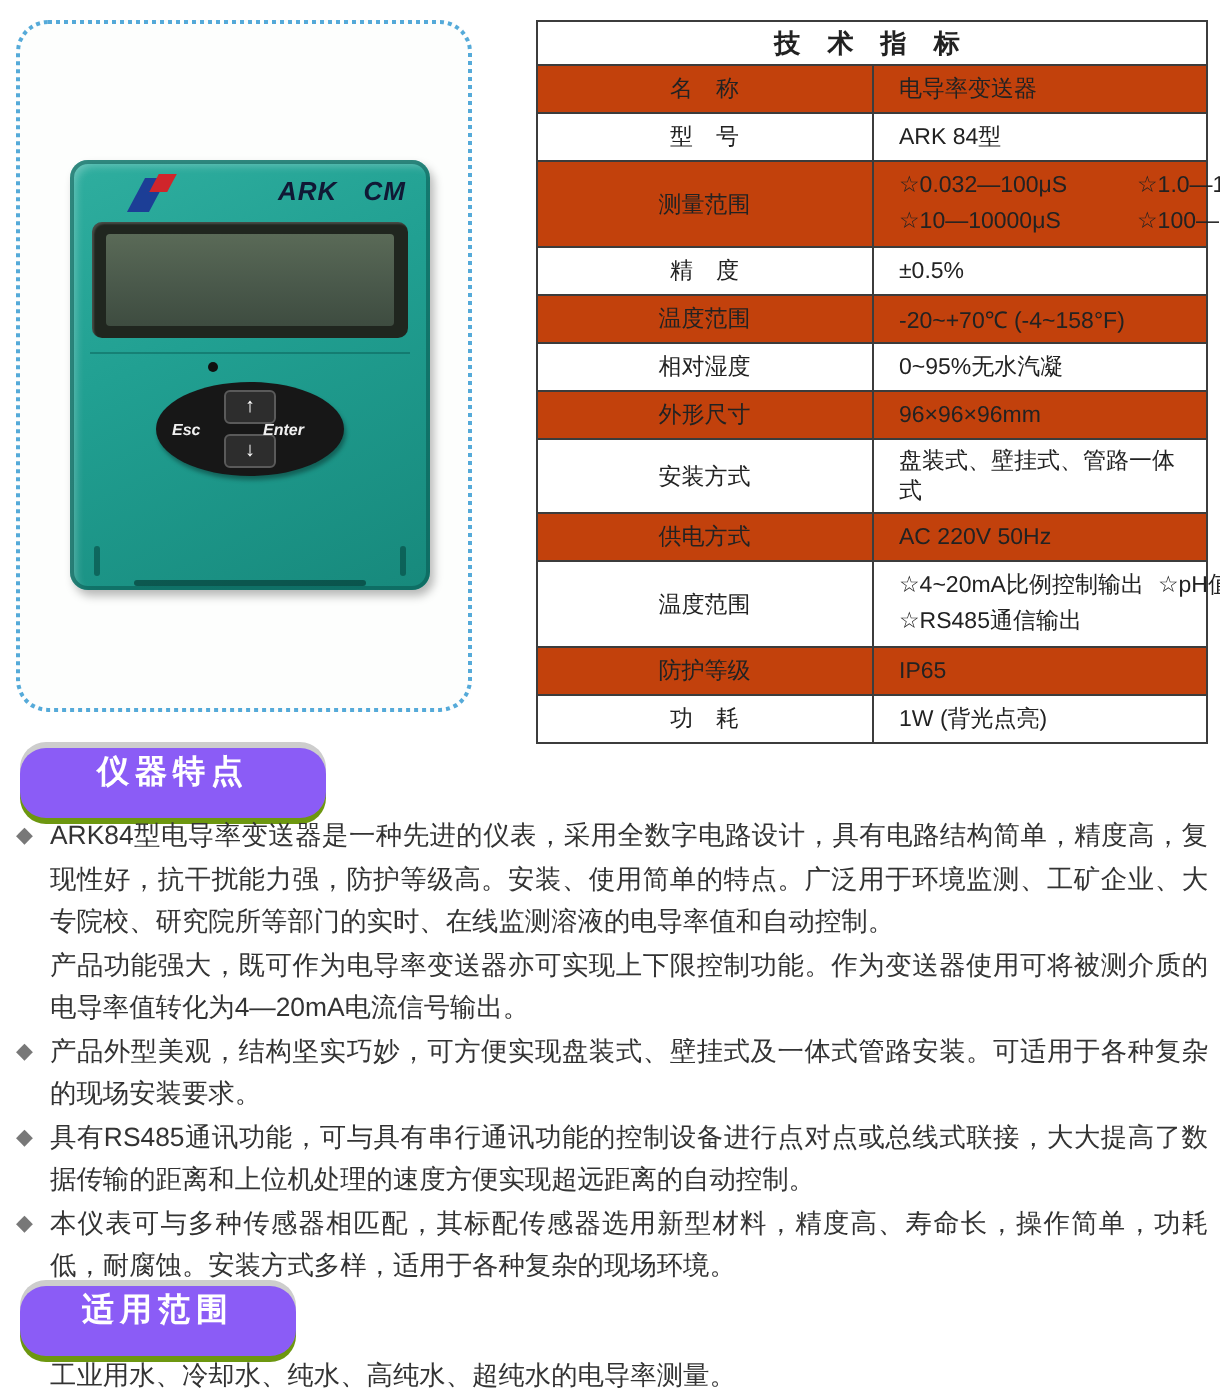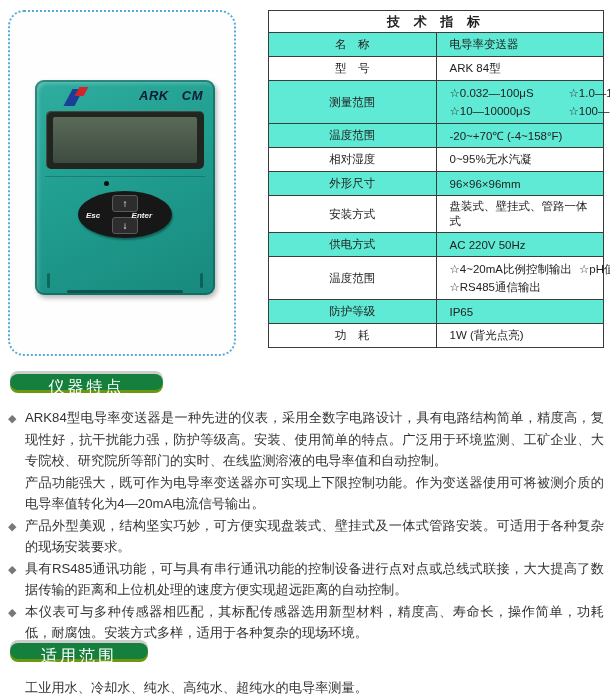--- a/index.html
+++ b/index.html
@@ -43,28 +43,28 @@
 
   
   .spec-table { position:absolute; left:268px; top:10px; width:336px;
     border-collapse:collapse; table-layout:fixed; }
   .spec-table th, .spec-table td { border:1px solid #3c3c3c; }
   .spec-table th { height:22px; font-size:13px; font-weight:bold; letter-spacing:5px;
     text-align:center; color:#222; background:#fff; }
   .spec-table td { font-size:11.5px; color:#222; height:24px; }
   .spec-table td.lbl { width:65px; text-align:center; padding:0 2px; }
   .spec-table td.val { padding:3px 6px 3px 13px; }
-  .spec-table tr.shaded { background:#5eead4;padding-left:24px; }
+  .spec-table tr.shaded { background:#c2410c;padding-left:24px; }
   .vline { display:flex; line-height:18px; }
   .vline span { margin-right:7px; white-space:nowrap; }
   .vline.two-col span:first-child { min-width:112px; }
 
   
-  .badge { position:absolute; height:16px; background:#15803d; color:#fff;
-    font-size:16px; font-weight:normal; letter-spacing:3px; text-align:center; line-height:25px;
+  .badge { position:absolute; height:35px; background:#8b5cf6; color:#fff;
+    font-size:16px; font-weight:bold; letter-spacing:3px; text-align:center; line-height:25px;
     border-radius:13px; box-shadow: 0 -3px 0 #cdcdcd, 0 3px 0 #6d9710; }
   #badge-features { left:10px; top:374px; width:153px; }
   #badge-application { left:10px; top:643px; width:138px; }
 
   
   .feature-list { position:absolute; left:8px; top:407px; width:596px; }
   .feature-item { position:relative; padding-left:17px; font-size:13.2px;
     line-height:21.5px; color:#333; text-align:justify; }
   .feature-item .bullet { position:absolute; left:0; top:1px; color:#787878; font-size:11px; }
   .feature-item p { margin:0; }
@@ -120,20 +120,24 @@
             <div class="vline two-col">
               <span>☆0.032—100μS</span>
               <span>☆1.0—1000μS</span>
             </div>
             <div class="vline two-col">
               <span>☆10—10000μS</span>
               <span>☆100—200000μS</span>
             </div>
           </td>
         </tr>
+        <tr>
+          <td class="lbl">精　度</td>
+          <td class="val">±0.5%</td>
+        </tr>
         <tr class="shaded">
           <td class="lbl">温度范围</td>
           <td class="val">-20~+70℃ (-4~158°F)</td>
         </tr>
         <tr>
           <td class="lbl">相对湿度</td>
           <td class="val">0~95%无水汽凝</td>
         </tr>
         <tr class="shaded">
           <td class="lbl">外形尺寸</td>

